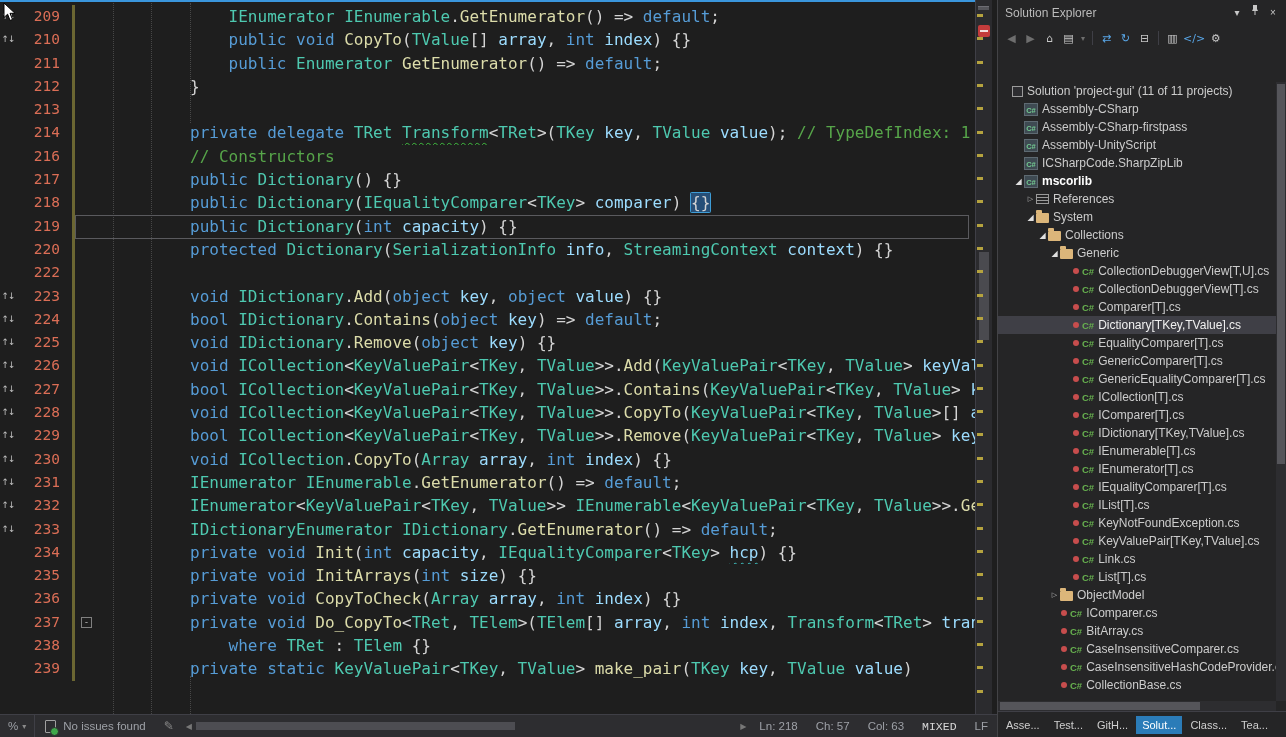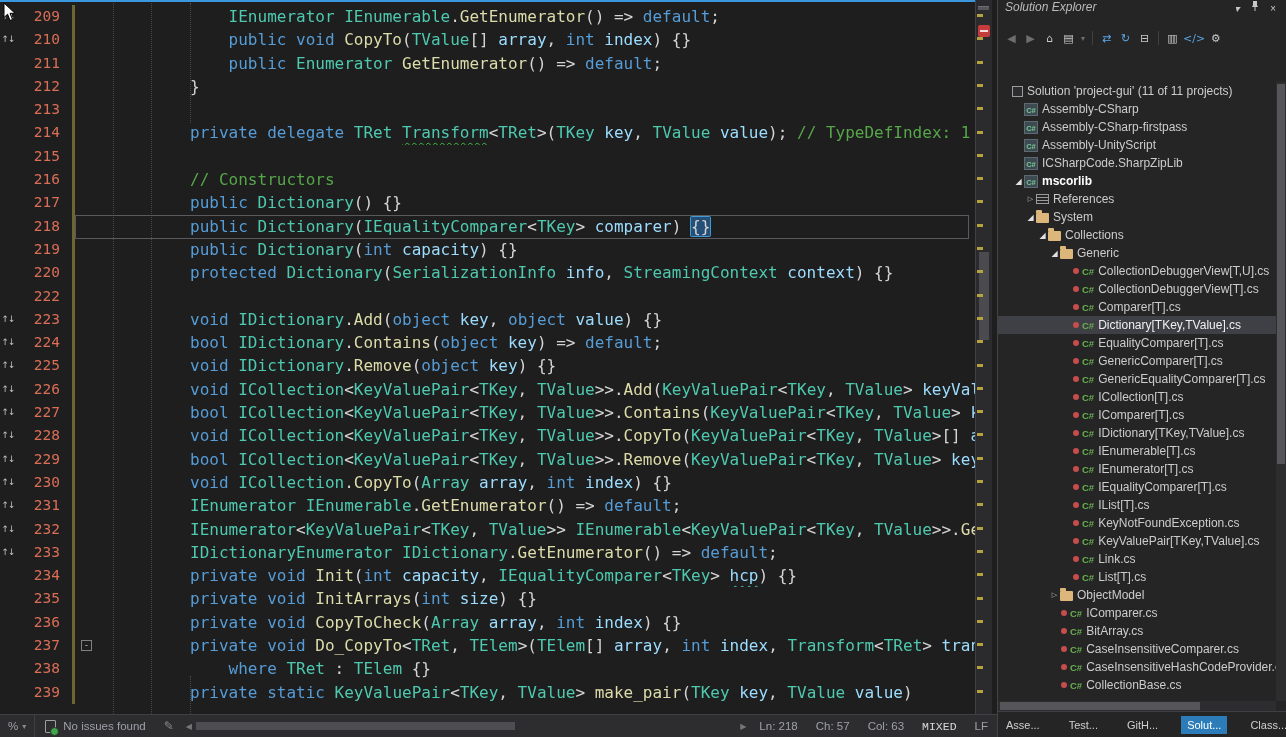--- a/index.html
+++ b/index.html
@@ -47,21 +47,21 @@
   .st-pen{color:#8A8A8A;font-size:12px;margin:0 8px;}
   .st-hscroll{flex:1;display:flex;align-items:center;height:100%;}
   .st-arrow{font-size:8px;color:#777;padding:0 4px;}
   .st-track{flex:1;position:relative;height:10px;background:#2D2D30;}
   .st-thumb{position:absolute;left:0;top:1px;height:8px;width:59%;background:#4D4D52;}
   .st-item{margin:0 9px;white-space:nowrap;}
   .st-bright{color:#D8D8D8;font-family:Liberation Mono, monospace;}
 
   
   .sidebar{position:absolute;left:997px;top:0;width:289px;height:737px;background:#252526;border-left:1px solid #434346;box-sizing:border-box;}
-  .se-header{height:26px;display:flex;padding:0 4px 0 7px;color:#BBBBBB;font-size:12px;font-style:italic;}
+  .se-header{height:26px;display:flex;align-items:center;padding:0 4px 0 7px;color:#BBBBBB;font-size:12px;}
   .se-title{flex:1;}
   .hd-btn{width:18px;text-align:center;color:#C8C8C8;font-size:10px;line-height:18px;}
   .se-toolbar{height:24px;display:flex;align-items:center;padding:0 4px;}
   .tb-btn{min-width:17px;text-align:center;color:#C8C8C8;font-size:11px;font-family:"DejaVu Sans",sans-serif;padding:0 1px;}
   .tb-btn.blue{color:#59A7E8;} .tb-btn.dim{color:#6E6E6E;} .tb-btn.small{font-size:8px;min-width:8px;}
   .tb-sep{width:1px;height:14px;background:#3F3F46;margin:0 4px;}
   .se-search{display:flex;align-items:center;margin:2px 3px 4px 3px;height:23px;background:#333337;border:1px solid #434346;}
   .se-search input{flex:1;background:transparent;border:0;outline:0;color:#9A9A9A;font-size:11.5px;padding:0 6px;font-family:"Liberation Sans",sans-serif;}
   .search-btn{width:22px;height:100%;display:flex;align-items:center;justify-content:center;border-left:1px solid #434346;}
   .se-tree{position:absolute;left:0;top:82px;right:10px;bottom:36px;overflow:hidden;}
@@ -75,21 +75,21 @@
   .icon-folder::before{content:"";position:absolute;top:-3px;left:0;width:6px;height:3px;background:#DCB67A;border-radius:1px 1px 0 0;}
   .icon-cs{color:#67B14F;font-weight:bold;font-size:9.5px;}
   .icon-project{width:14px;height:13px;background:#3E4A52;color:#73C991;font-weight:bold;font-size:7.5px;text-align:center;line-height:13px;border:1px solid #5E6A72;box-sizing:border-box;}
   .icon-refs{width:13px;height:10px;border:1px solid #9A9A9A;box-sizing:border-box;background:repeating-linear-gradient(#252526 0 2px,#9A9A9A 2px 3px);}
   .icon-solution{width:11px;height:11px;border:1px solid #9B9B9B;background:#2D2D30;box-sizing:border-box;}
   .tlabel.bold{font-weight:bold;color:#FFFFFF;}
   .se-vscroll{position:absolute;right:0;top:82px;bottom:36px;width:10px;background:#2D2D30;}
   .se-vthumb{position:absolute;left:1px;top:2px;width:8px;height:380px;background:#55555A;}
   .se-hscroll{position:absolute;left:0;right:10px;bottom:26px;height:10px;background:#2D2D30;}
   .se-hthumb{position:absolute;left:2px;top:1px;width:200px;height:8px;background:#55555A;}
-  .se-tabs{position:absolute;left:0;right:0;bottom:0;height:26px;display:flex;align-items:center;gap:17px;padding:0 2px;background:#252526;border-top:1px solid #3F3F46;box-sizing:border-box;}
+  .se-tabs{position:absolute;left:0;right:0;bottom:0;height:26px;display:flex;align-items:center;gap:2px;padding:0 2px;background:#252526;border-top:1px solid #3F3F46;box-sizing:border-box;}
   .se-tab{padding:3px 6px;font-size:11px;color:#CFCFCF;}
   .se-tab.active{background:#2B7CB8;color:#FFFFFF;}
 
   .mouse-cursor{position:absolute;left:3px;top:2px;z-index:99;pointer-events:none;}
 </style>
 </head>
 <body>
 
 <div id="stage">
 
@@ -98,21 +98,20 @@
     <div class="indent-guide g2"></div>
     <div class="indent-guide g3a"></div>
     <div class="indent-guide g3b"></div>
     <div class="code-area">
         <div class="code-row"><span class="gmargin">↑↓</span><span class="lnum">209</span><span class="chbar"></span><span class="fmargin"></span><span class="ctext">            <span class="tk-t">IEnumerator</span><span class="tk-o"> </span><span class="tk-t">IEnumerable</span><span class="tk-o">.</span><span class="tk-m">GetEnumerator</span><span class="tk-o">() =&gt; </span><span class="tk-k">default</span><span class="tk-o">;</span></span></div>
         <div class="code-row"><span class="gmargin">↑↓</span><span class="lnum">210</span><span class="chbar"></span><span class="fmargin"></span><span class="ctext">            <span class="tk-k">public</span><span class="tk-o"> </span><span class="tk-k">void</span><span class="tk-o"> </span><span class="tk-m">CopyTo</span><span class="tk-o">(</span><span class="tk-t">TValue</span><span class="tk-o">[] </span><span class="tk-p">array</span><span class="tk-o">, </span><span class="tk-k">int</span><span class="tk-o"> </span><span class="tk-p">index</span><span class="tk-o">) {}</span></span></div>
         <div class="code-row"><span class="gmargin"></span><span class="lnum">211</span><span class="chbar"></span><span class="fmargin"></span><span class="ctext">            <span class="tk-k">public</span><span class="tk-o"> </span><span class="tk-t">Enumerator</span><span class="tk-o"> </span><span class="tk-m">GetEnumerator</span><span class="tk-o">() =&gt; </span><span class="tk-k">default</span><span class="tk-o">;</span></span></div>
         <div class="code-row"><span class="gmargin"></span><span class="lnum">212</span><span class="chbar"></span><span class="fmargin"></span><span class="ctext">        <span class="tk-o">}</span></span></div>
         <div class="code-row"><span class="gmargin"></span><span class="lnum">213</span><span class="chbar"></span><span class="fmargin"></span><span class="ctext"></span></div>
         <div class="code-row"><span class="gmargin"></span><span class="lnum">214</span><span class="chbar"></span><span class="fmargin"></span><span class="ctext">        <span class="tk-k">private</span><span class="tk-o"> </span><span class="tk-k">delegate</span><span class="tk-o"> </span><span class="tk-t">TRet</span><span class="tk-o"> </span><span class="tk-tg">Transform</span><span class="tk-o">&lt;</span><span class="tk-t">TRet</span><span class="tk-o">&gt;(</span><span class="tk-t">TKey</span><span class="tk-o"> </span><span class="tk-p">key</span><span class="tk-o">, </span><span class="tk-t">TValue</span><span class="tk-o"> </span><span class="tk-p">value</span><span class="tk-o">); </span><span class="tk-c">// TypeDefIndex: 1</span></span></div>
-        <div class="code-row"><span class="gmargin"></span><span class="lnum">215</span><span class="chbar"></span><span class="fmargin"></span><span class="ctext"></span></div>
         <div class="code-row"><span class="gmargin"></span><span class="lnum">216</span><span class="chbar"></span><span class="fmargin"></span><span class="ctext">        <span class="tk-c">// Constructors</span></span></div>
         <div class="code-row"><span class="gmargin"></span><span class="lnum">217</span><span class="chbar"></span><span class="fmargin"></span><span class="ctext">        <span class="tk-k">public</span><span class="tk-o"> </span><span class="tk-t">Dictionary</span><span class="tk-o">() {}</span></span></div>
         <div class="code-row"><span class="gmargin"></span><span class="lnum">218</span><span class="chbar"></span><span class="fmargin"></span><span class="ctext">        <span class="tk-k">public</span><span class="tk-o"> </span><span class="tk-t">Dictionary</span><span class="tk-o">(</span><span class="tk-t">IEqualityComparer</span><span class="tk-o">&lt;</span><span class="tk-t">TKey</span><span class="tk-o">&gt; </span><span class="tk-p">comparer</span><span class="tk-o">) </span><span class="tk-sel">{}</span></span></div>
         <div class="code-row"><span class="gmargin"></span><span class="lnum">219</span><span class="chbar"></span><span class="fmargin"></span><span class="ctext">        <span class="tk-k">public</span><span class="tk-o"> </span><span class="tk-t">Dictionary</span><span class="tk-o">(</span><span class="tk-k">int</span><span class="tk-o"> </span><span class="tk-p">capacity</span><span class="tk-o">) {}</span></span></div>
         <div class="code-row"><span class="gmargin"></span><span class="lnum">220</span><span class="chbar"></span><span class="fmargin"></span><span class="ctext">        <span class="tk-k">protected</span><span class="tk-o"> </span><span class="tk-t">Dictionary</span><span class="tk-o">(</span><span class="tk-t">SerializationInfo</span><span class="tk-o"> </span><span class="tk-p">info</span><span class="tk-o">, </span><span class="tk-t">StreamingContext</span><span class="tk-o"> </span><span class="tk-p">context</span><span class="tk-o">) {}</span></span></div>
         <div class="code-row"><span class="gmargin"></span><span class="lnum">222</span><span class="chbar"></span><span class="fmargin"></span></div>
         <div class="code-row"><span class="gmargin">↑↓</span><span class="lnum">223</span><span class="chbar"></span><span class="fmargin"></span><span class="ctext">        <span class="tk-k">void</span><span class="tk-o"> </span><span class="tk-t">IDictionary</span><span class="tk-o">.</span><span class="tk-m">Add</span><span class="tk-o">(</span><span class="tk-k">object</span><span class="tk-o"> </span><span class="tk-p">key</span><span class="tk-o">, </span><span class="tk-k">object</span><span class="tk-o"> </span><span class="tk-p">value</span><span class="tk-o">) {}</span></span></div>
         <div class="code-row"><span class="gmargin">↑↓</span><span class="lnum">224</span><span class="chbar"></span><span class="fmargin"></span><span class="ctext">        <span class="tk-k">bool</span><span class="tk-o"> </span><span class="tk-t">IDictionary</span><span class="tk-o">.</span><span class="tk-m">Contains</span><span class="tk-o">(</span><span class="tk-k">object</span><span class="tk-o"> </span><span class="tk-p">key</span><span class="tk-o">) =&gt; </span><span class="tk-k">default</span><span class="tk-o">;</span></span></div>
         <div class="code-row"><span class="gmargin">↑↓</span><span class="lnum">225</span><span class="chbar"></span><span class="fmargin"></span><span class="ctext">        <span class="tk-k">void</span><span class="tk-o"> </span><span class="tk-t">IDictionary</span><span class="tk-o">.</span><span class="tk-m">Remove</span><span class="tk-o">(</span><span class="tk-k">object</span><span class="tk-o"> </span><span class="tk-p">key</span><span class="tk-o">) {}</span></span></div>
         <div class="code-row"><span class="gmargin">↑↓</span><span class="lnum">226</span><span class="chbar"></span><span class="fmargin"></span><span class="ctext">        <span class="tk-k">void</span><span class="tk-o"> </span><span class="tk-t">ICollection</span><span class="tk-o">&lt;</span><span class="tk-t">KeyValuePair</span><span class="tk-o">&lt;</span><span class="tk-t">TKey</span><span class="tk-o">, </span><span class="tk-t">TValue</span><span class="tk-o">&gt;&gt;.</span><span class="tk-m">Add</span><span class="tk-o">(</span><span class="tk-t">KeyValuePair</span><span class="tk-o">&lt;</span><span class="tk-t">TKey</span><span class="tk-o">, </span><span class="tk-t">TValue</span><span class="tk-o">&gt; </span><span class="tk-p">keyValuePair</span></span></div>

